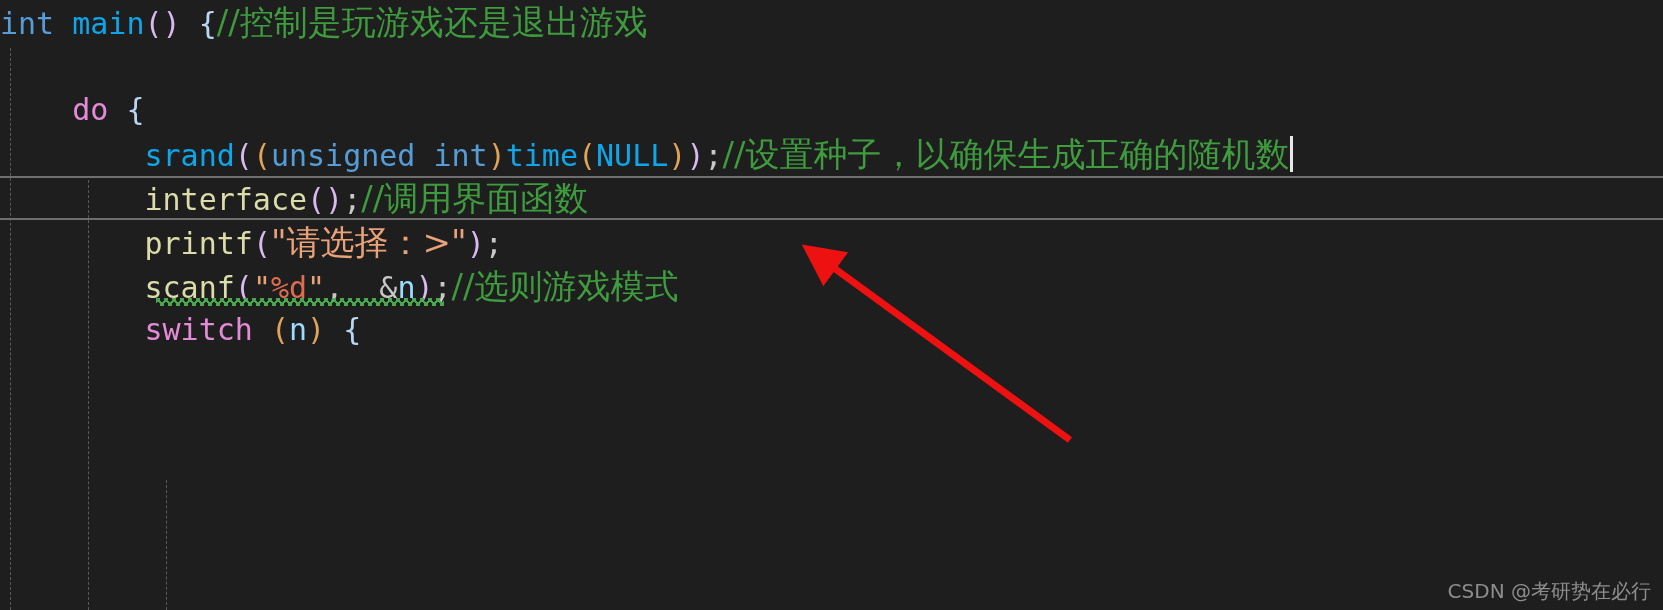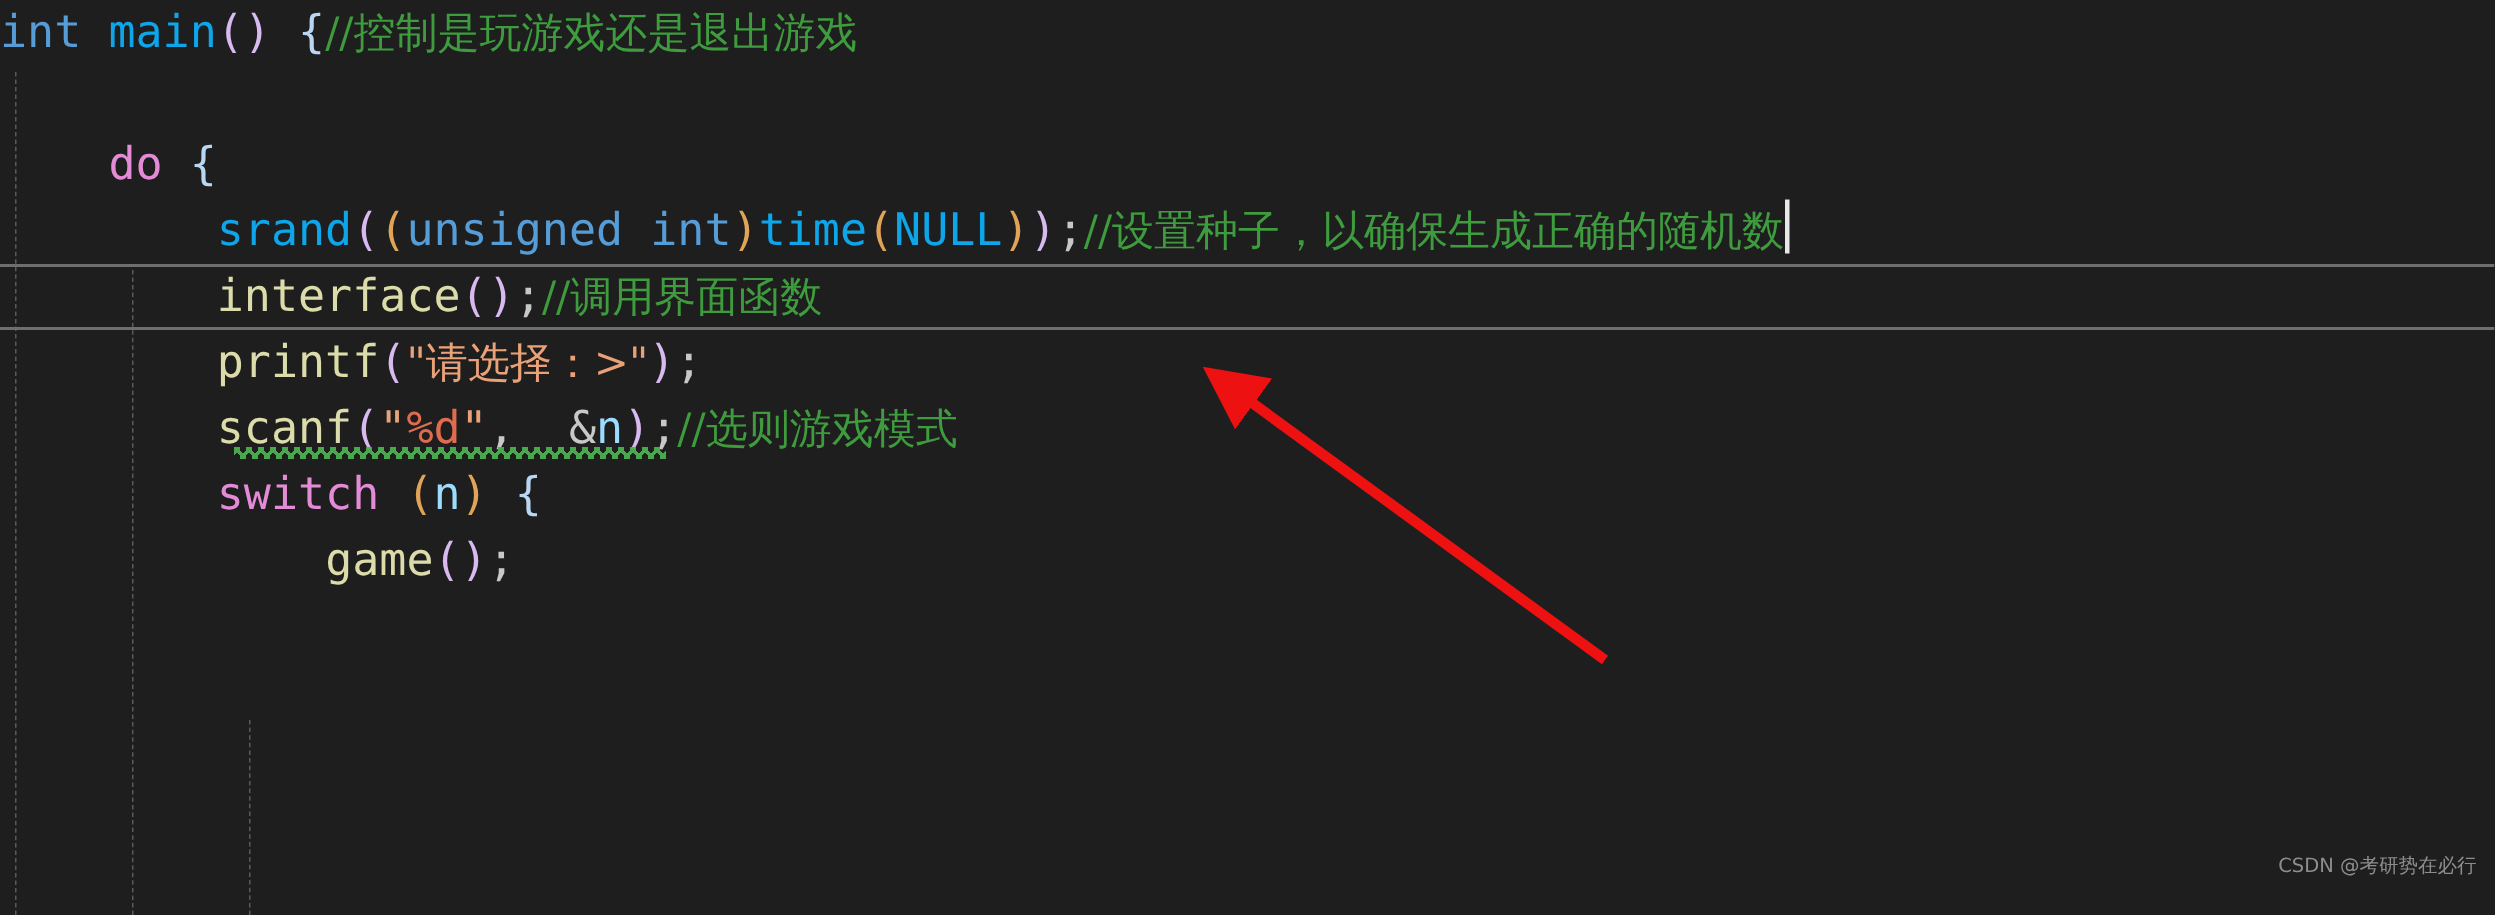--- a/index.html
+++ b/index.html
@@ -80,21 +80,21 @@
   .t-string      { color: #e9a178; }
   .t-fmt         { color: #e06c4f; }
   .t-paren1      { color: #d8b9f0; }
   .t-paren2      { color: #e0a458; }
   .t-brace       { color: #b9d6f2; }
   .t-punc        { color: #c8c8c8; }
 
   
   .cjk {
     font-family: "DejaVu Serif", "Liberation Serif", serif;
-    font-size: 28px;
+    font-size: 34px;
   }
 
   
   .squiggle {
     position: absolute;
     height: 8px;
     z-index: 3;
     background-image:
       linear-gradient(45deg, transparent 40%, #4caf50 40%, #4caf50 60%, transparent 60%),
       linear-gradient(-45deg, transparent 40%, #4caf50 40%, #4caf50 60%, transparent 60%);
@@ -109,23 +109,23 @@
     position: absolute;
     left: 0; top: 0;
     width: 1663px; height: 610px;
     z-index: 10;
     pointer-events: none;
   }
 
   #watermark {
     position: absolute;
     right: 12px;
-    bottom: 24px;
+    bottom: 5px;
     font-family: "DejaVu Sans", "Liberation Sans", sans-serif;
-    font-size: 13px;
+    font-size: 20px;
     color: #8d8d8d;
     z-index: 20;
     white-space: nowrap;
   }
 </style>
 </head>
 <body>
 
 <div id="editor">
 
@@ -139,21 +139,20 @@
 
   <div id="code-area">
       <div class="code-line" style="height: 44px; line-height: 44px;"><span class="code-text"><span class="t-keyword-blue">int</span><span class="t-plain"> </span><span class="t-plain">main</span><span class="t-paren1">()</span><span class="t-plain"> </span><span class="t-brace">{</span><span class="t-comment cjk">//控制是玩游戏还是退出游戏</span></span></div>
       <div class="code-line" style="height: 44px; line-height: 44px;"><span class="code-text"></span></div>
       <div class="code-line" style="height: 44px; line-height: 44px;"><span class="code-text"><span class="t-plain">    </span><span class="t-keyword-pink">do</span><span class="t-plain"> </span><span class="t-brace">{</span></span></div>
       <div class="code-line" style="height: 44px; line-height: 44px;"><span class="code-text"><span class="t-plain">        </span><span class="t-plain">srand</span><span class="t-paren1">(</span><span class="t-paren2">(</span><span class="t-keyword-blue">unsigned int</span><span class="t-paren2">)</span><span class="t-plain">time</span><span class="t-paren2">(</span><span class="t-plain">NULL</span><span class="t-paren2">)</span><span class="t-paren1">)</span><span class="t-punc">;</span><span class="t-comment cjk">//设置种子，以确保生成正确的随机数</span><span class="caret"></span></span></div>
       <div class="code-line" style="height: 44px; line-height: 44px;"><span class="code-text"><span class="t-plain">        </span><span class="t-func">interface</span><span class="t-paren1">()</span><span class="t-punc">;</span><span class="t-comment cjk">//调用界面函数</span></span></div>
       <div class="code-line" style="height: 44px; line-height: 44px;"><span class="code-text"><span class="t-plain">        </span><span class="t-func">printf</span><span class="t-paren1">(</span><span class="t-string cjk">"请选择：&gt;"</span><span class="t-paren1">)</span><span class="t-punc">;</span></span></div>
       <div class="code-line" style="height: 44px; line-height: 44px;"><span class="code-text"><span class="t-plain">        </span><span class="t-func">scanf</span><span class="t-paren1">(</span><span class="t-string">"</span><span class="t-fmt">%d</span><span class="t-string">"</span><span class="t-punc">,</span><span class="t-plain">  </span><span class="t-punc">&amp;</span><span class="t-var">n</span><span class="t-paren1">)</span><span class="t-punc">;</span><span class="t-comment cjk">//选则游戏模式</span></span><div class="squiggle" style="left: 156px; width: 288px; top: 34px;"></div></div>
       <div class="code-line" style="height: 44px; line-height: 44px;"><span class="code-text"><span class="t-plain">        </span><span class="t-keyword-pink">switch</span><span class="t-plain"> </span><span class="t-paren2">(</span><span class="t-var">n</span><span class="t-paren2">)</span><span class="t-plain"> </span><span class="t-brace">{</span></span></div>
-      <div class="code-line" style="height: 44px; line-height: 44px;"><span class="code-text"><span class="t-plain">            </span><span class="t-func">game</span><span class="t-paren1">()</span><span class="t-punc">;</span></span></div>
     </div>
 
   <svg id="arrow-layer" viewBox="0 0 1663 610">
     <defs>
       <marker id="arrowhead" markerWidth="6" markerHeight="6" refX="4.2" refY="3" orient="auto" markerUnits="strokeWidth">
         <path d="M0,0 L6,3 L0,6 z" fill="#ee1111"></path>
       </marker>
     </defs>
     <line id="arrow-line" x1="1070" y1="440" x2="812" y2="252" stroke="#ee1111" stroke-width="7" marker-end="url(#arrowhead)"></line>
   </svg>

